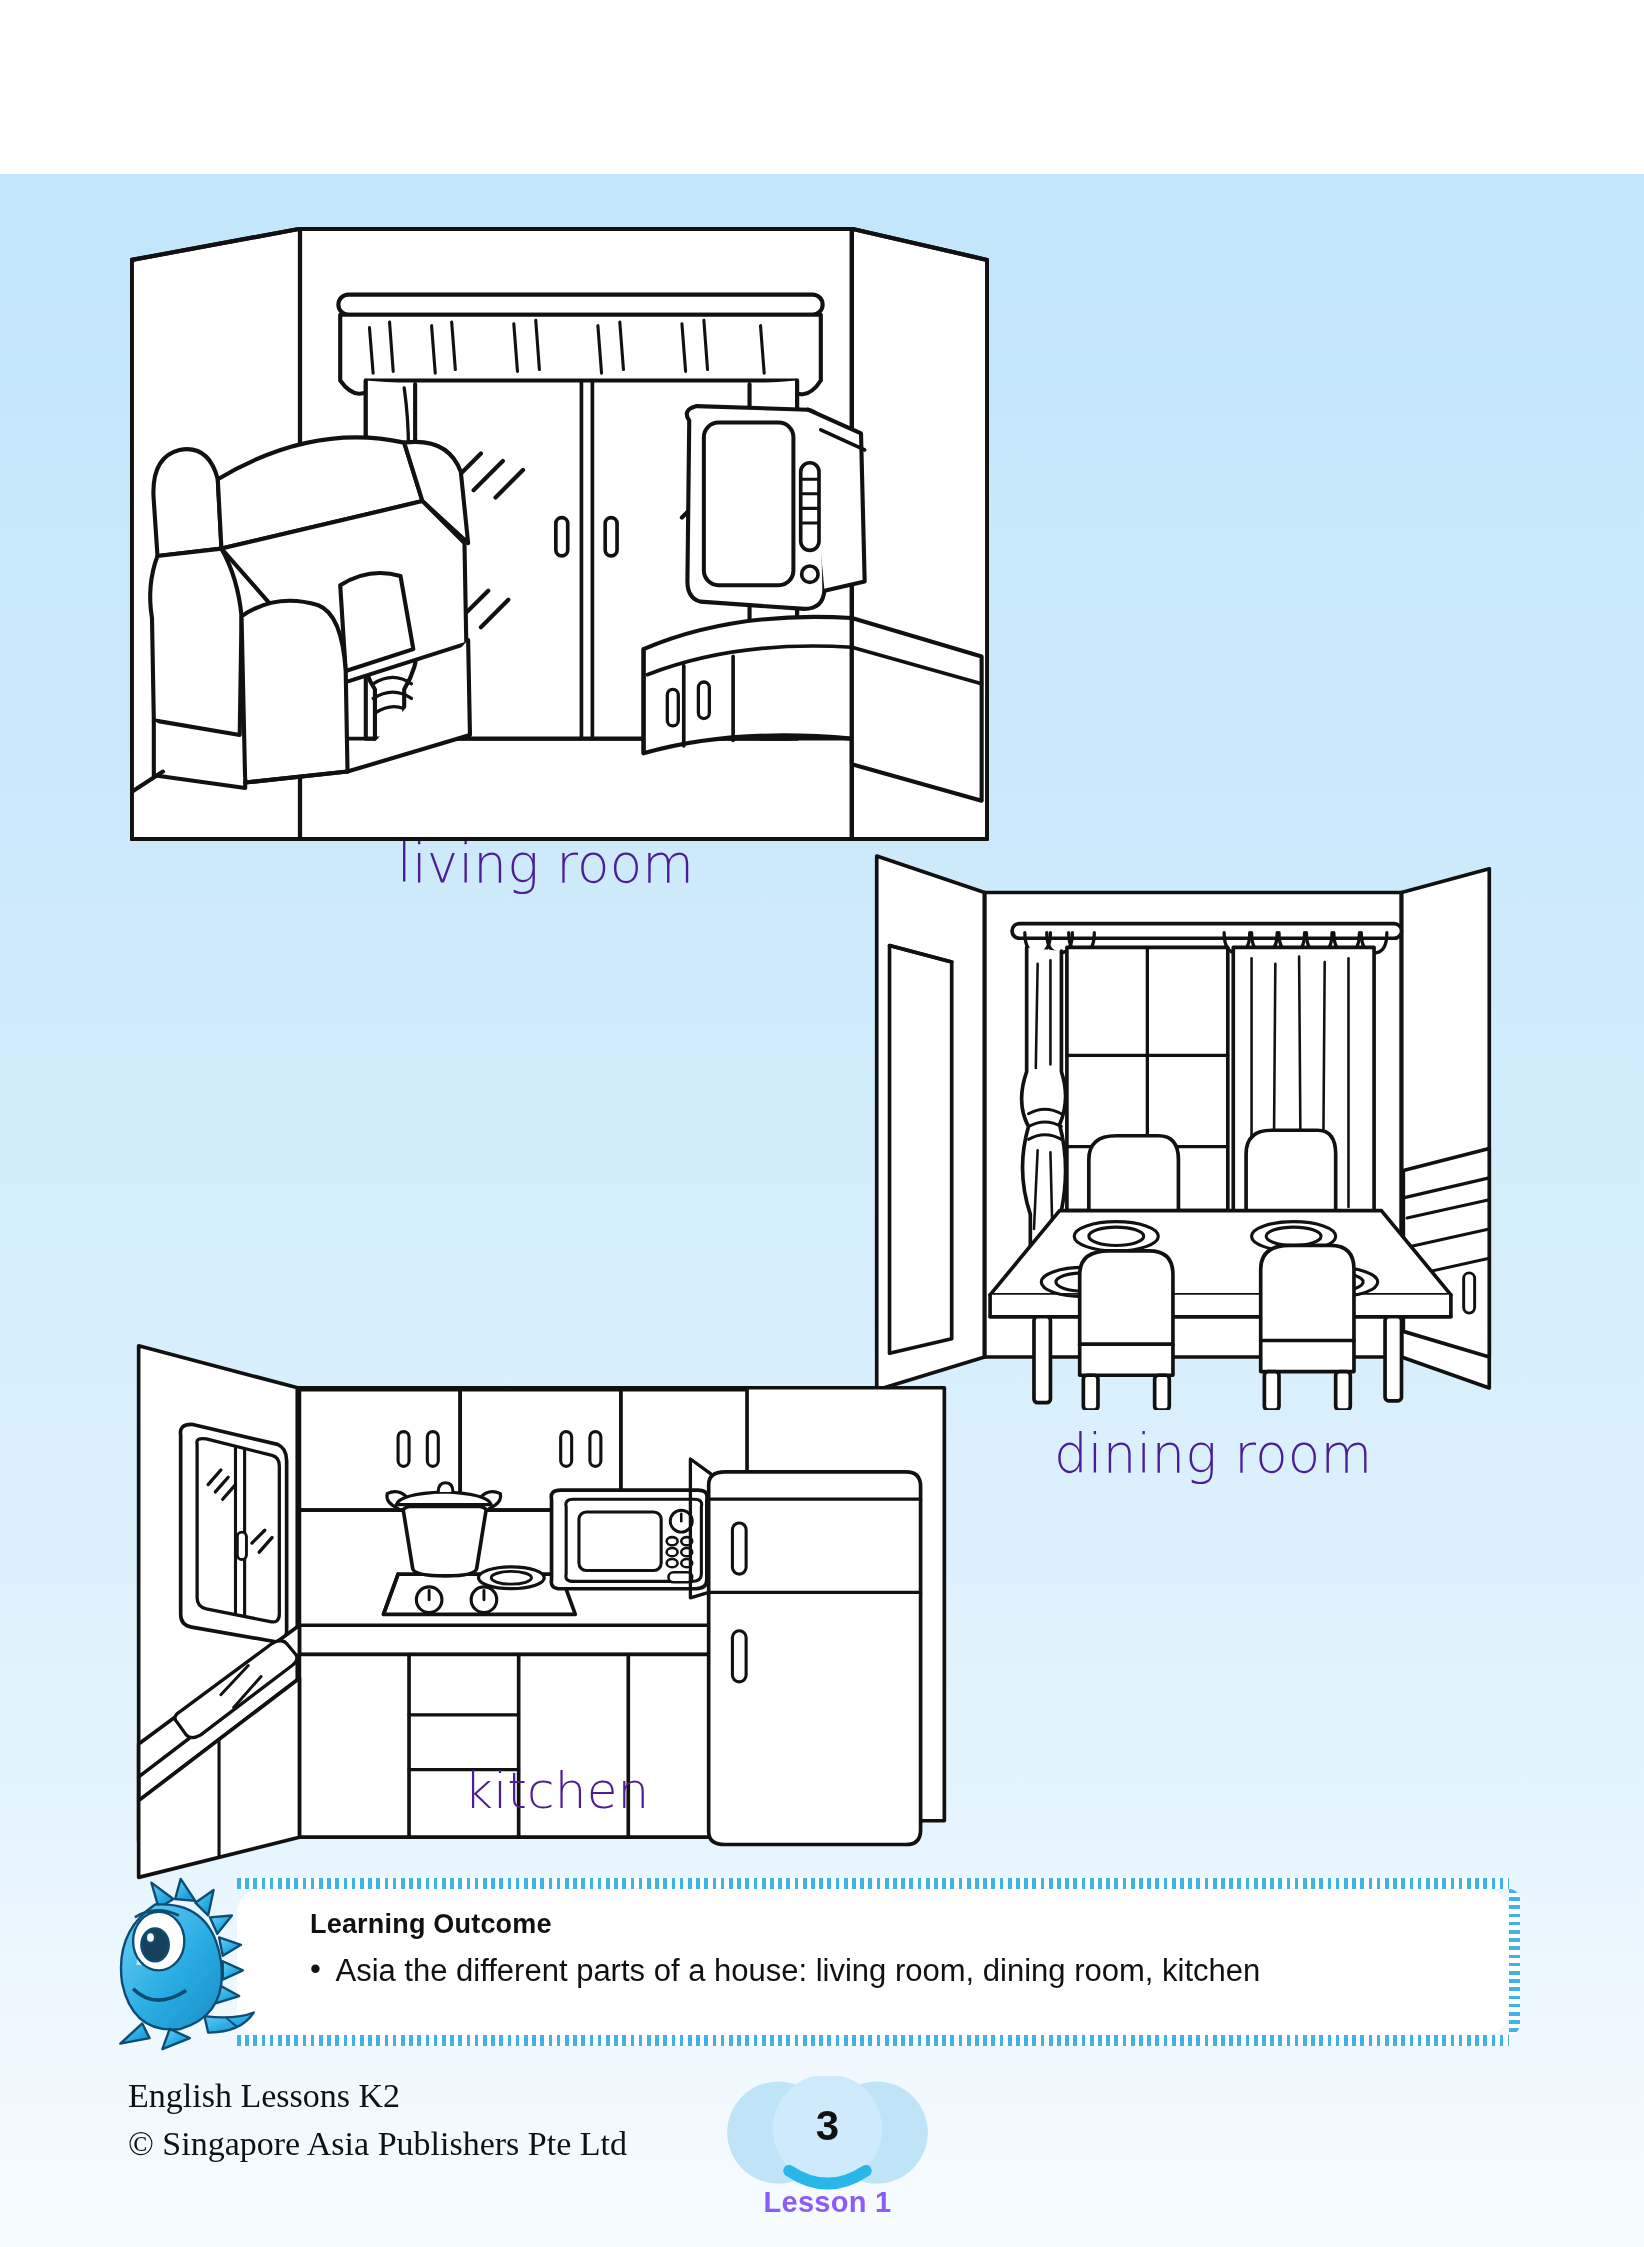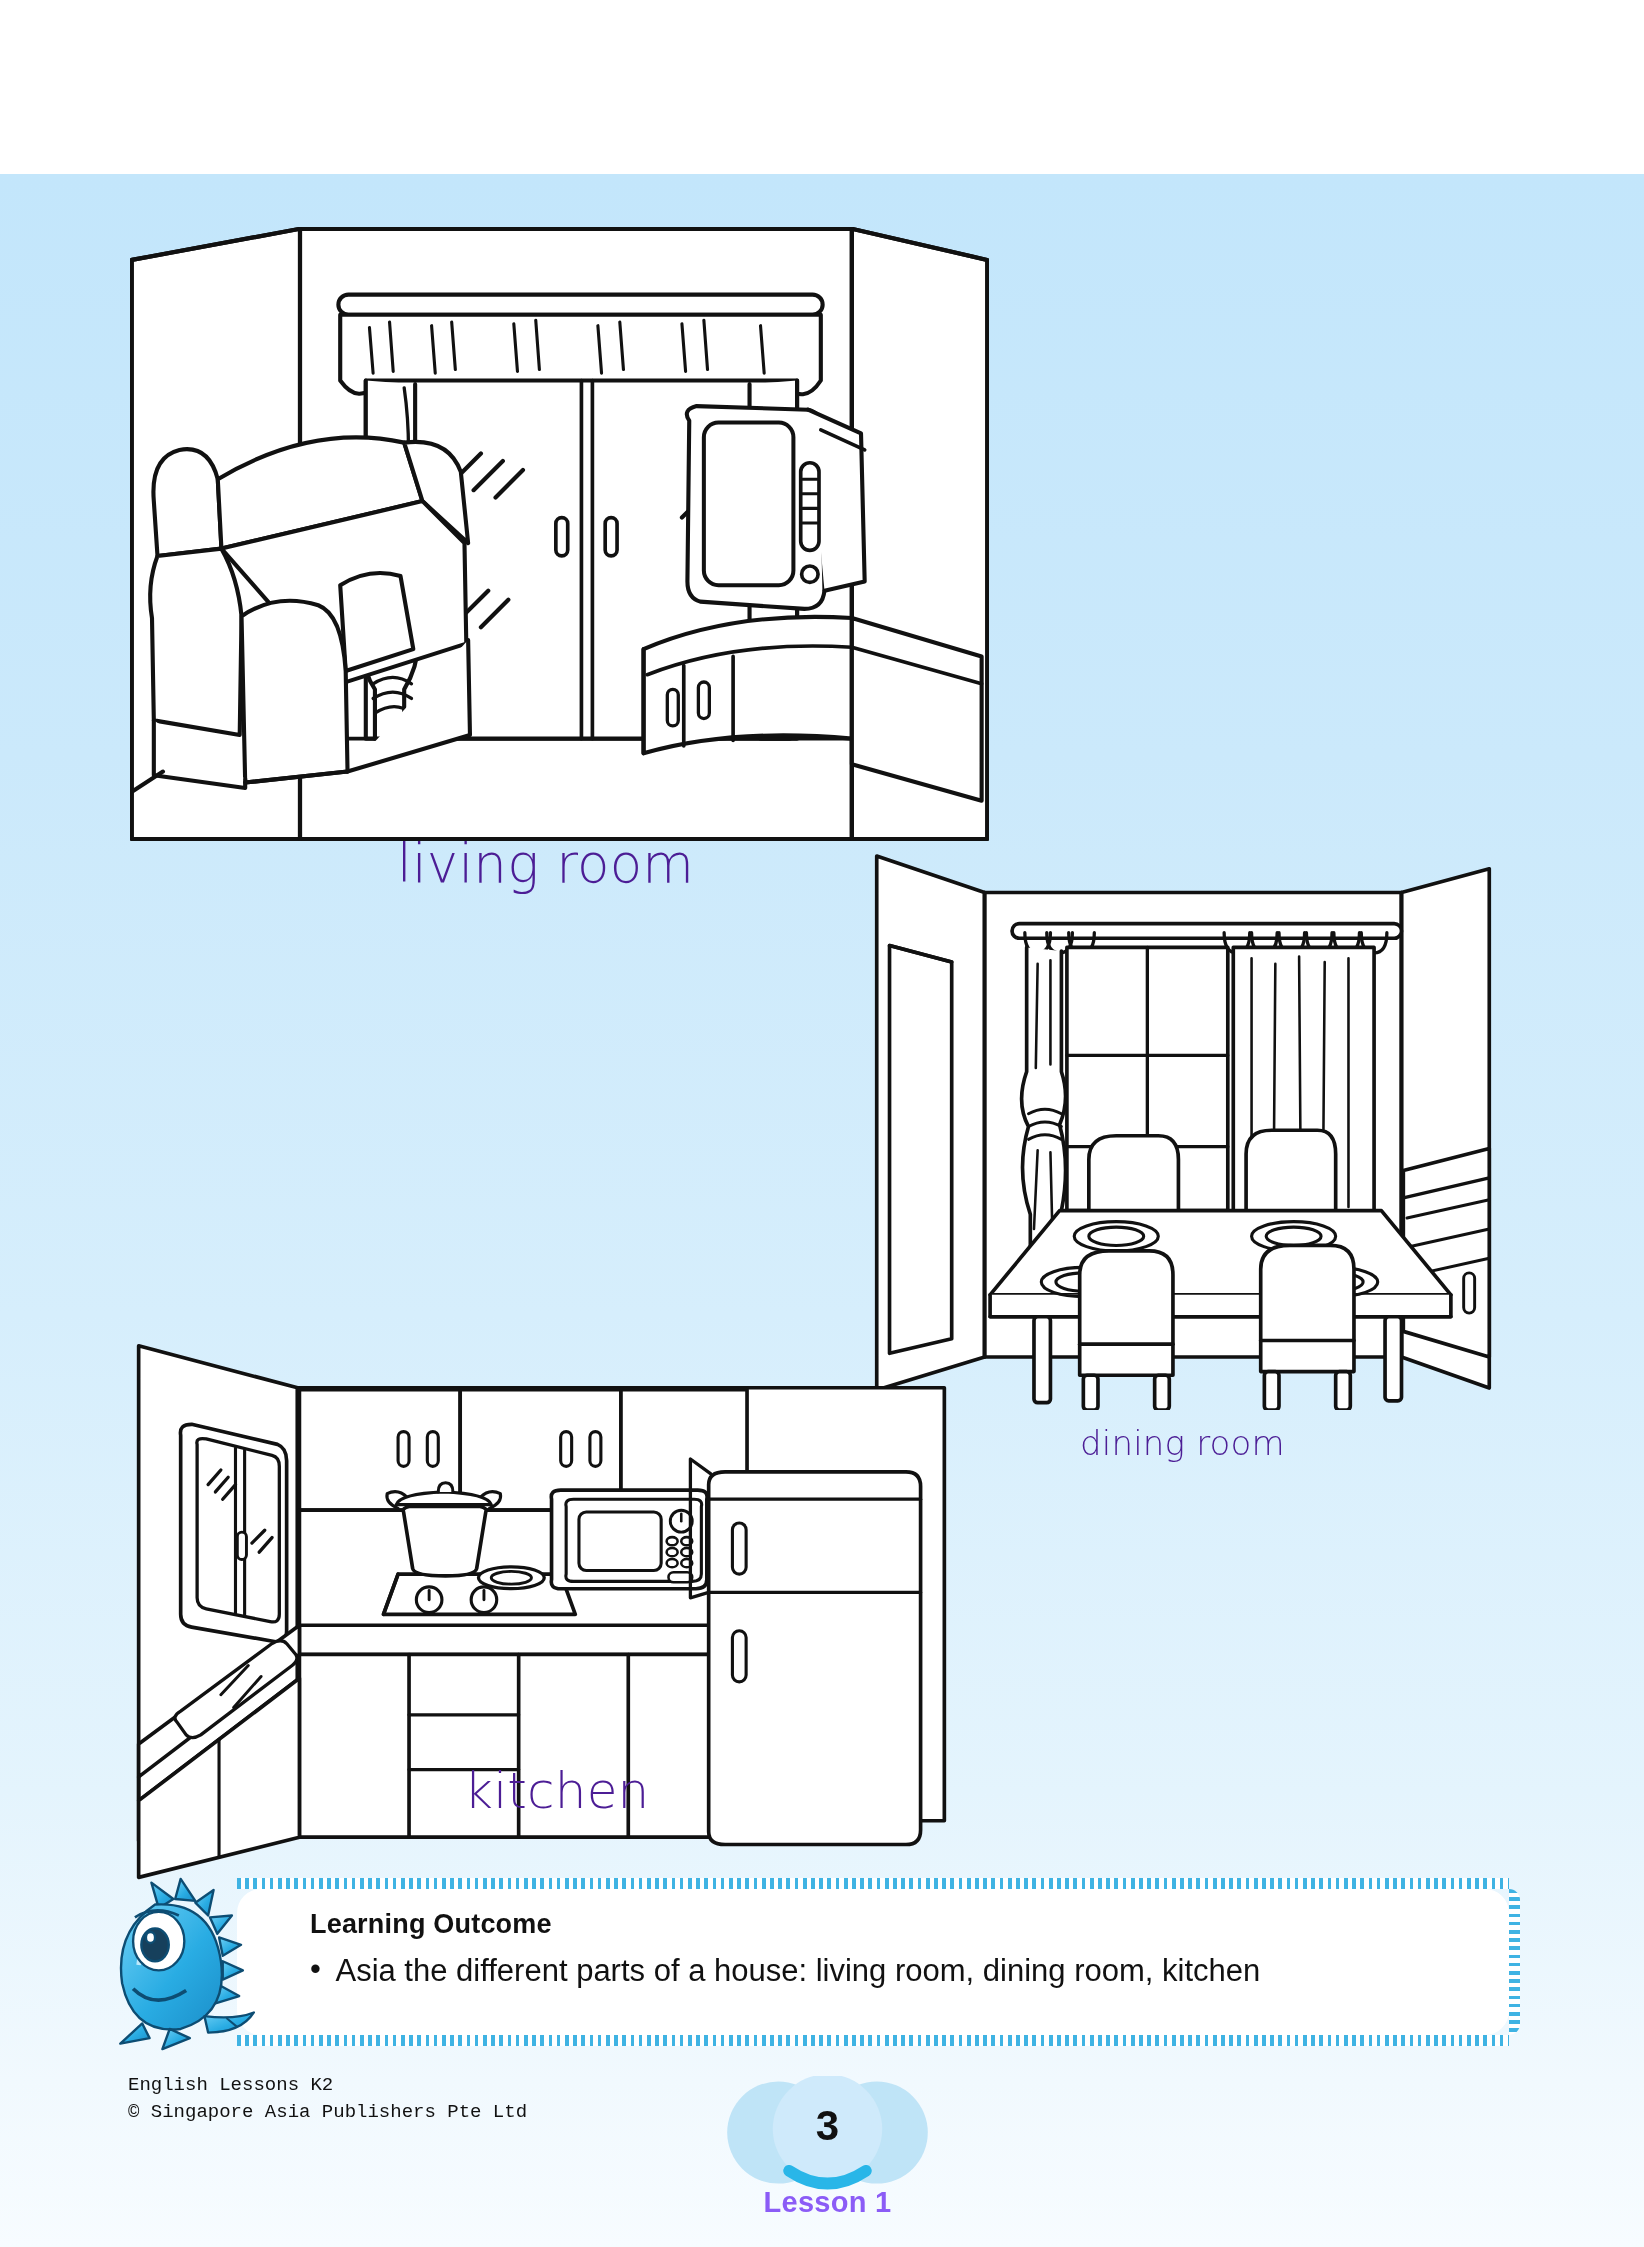--- a/index.html
+++ b/index.html
@@ -30,21 +30,21 @@
 
   .caption {
     position:absolute;
     font-family:"DejaVu Sans", sans-serif;
     font-weight:300;
     color:#4c1d95;
     white-space:nowrap;
     letter-spacing:0.2px;
   }
   #caption-living  { left:397px;  top:833px;  font-size:53px; }
-  #caption-dining  { left:1080px; top:1423px; font-size:34px; }
+  #caption-dining  { left:1054px; top:1423px; font-size:53px; }
   #caption-kitchen { left:464px;  top:1762px; font-size:50px; }
 
   
   #lo-wrap { position:absolute; left:102px; top:1882px; width:1407px; height:164px; }
 
   #lo-box {
     position:absolute; left:135px; top:7.3px; right:0; height:146px;
     background:#ffffff;
     border-radius:24px;
   }
@@ -71,21 +71,21 @@
     font-size:31px; color:#111; display:flex; gap:14.6px; align-items:flex-start;
   }
   #lo-bullet { font-size:31px; line-height:1; }
 
   #fish { position:absolute; left:0; top:-5.5px; width:161px; height:174px; }
   #fish svg { display:block; width:100%; height:100%; }
 
   
   #footer-credit {
     position:absolute; left:128px; top:2072px;
-    font-family:Liberation Mono, monospace; font-size:19px; color:#111;
+    font-family:Liberation Serif, serif; font-size:34px; color:#111;
     line-height:1.42;
   }
   #page-badge { position:absolute; left:718px; top:2076px; width:219px; height:155px; }
   #page-badge svg { display:block; width:100%; height:100%; }
   #page-number {
     position:absolute; left:0; right:0; top:25.6px; text-align:center;
     font-family:"Liberation Sans", sans-serif; font-weight:bold;
     font-size:42px; color:#111;
   }
   #lesson-label {

